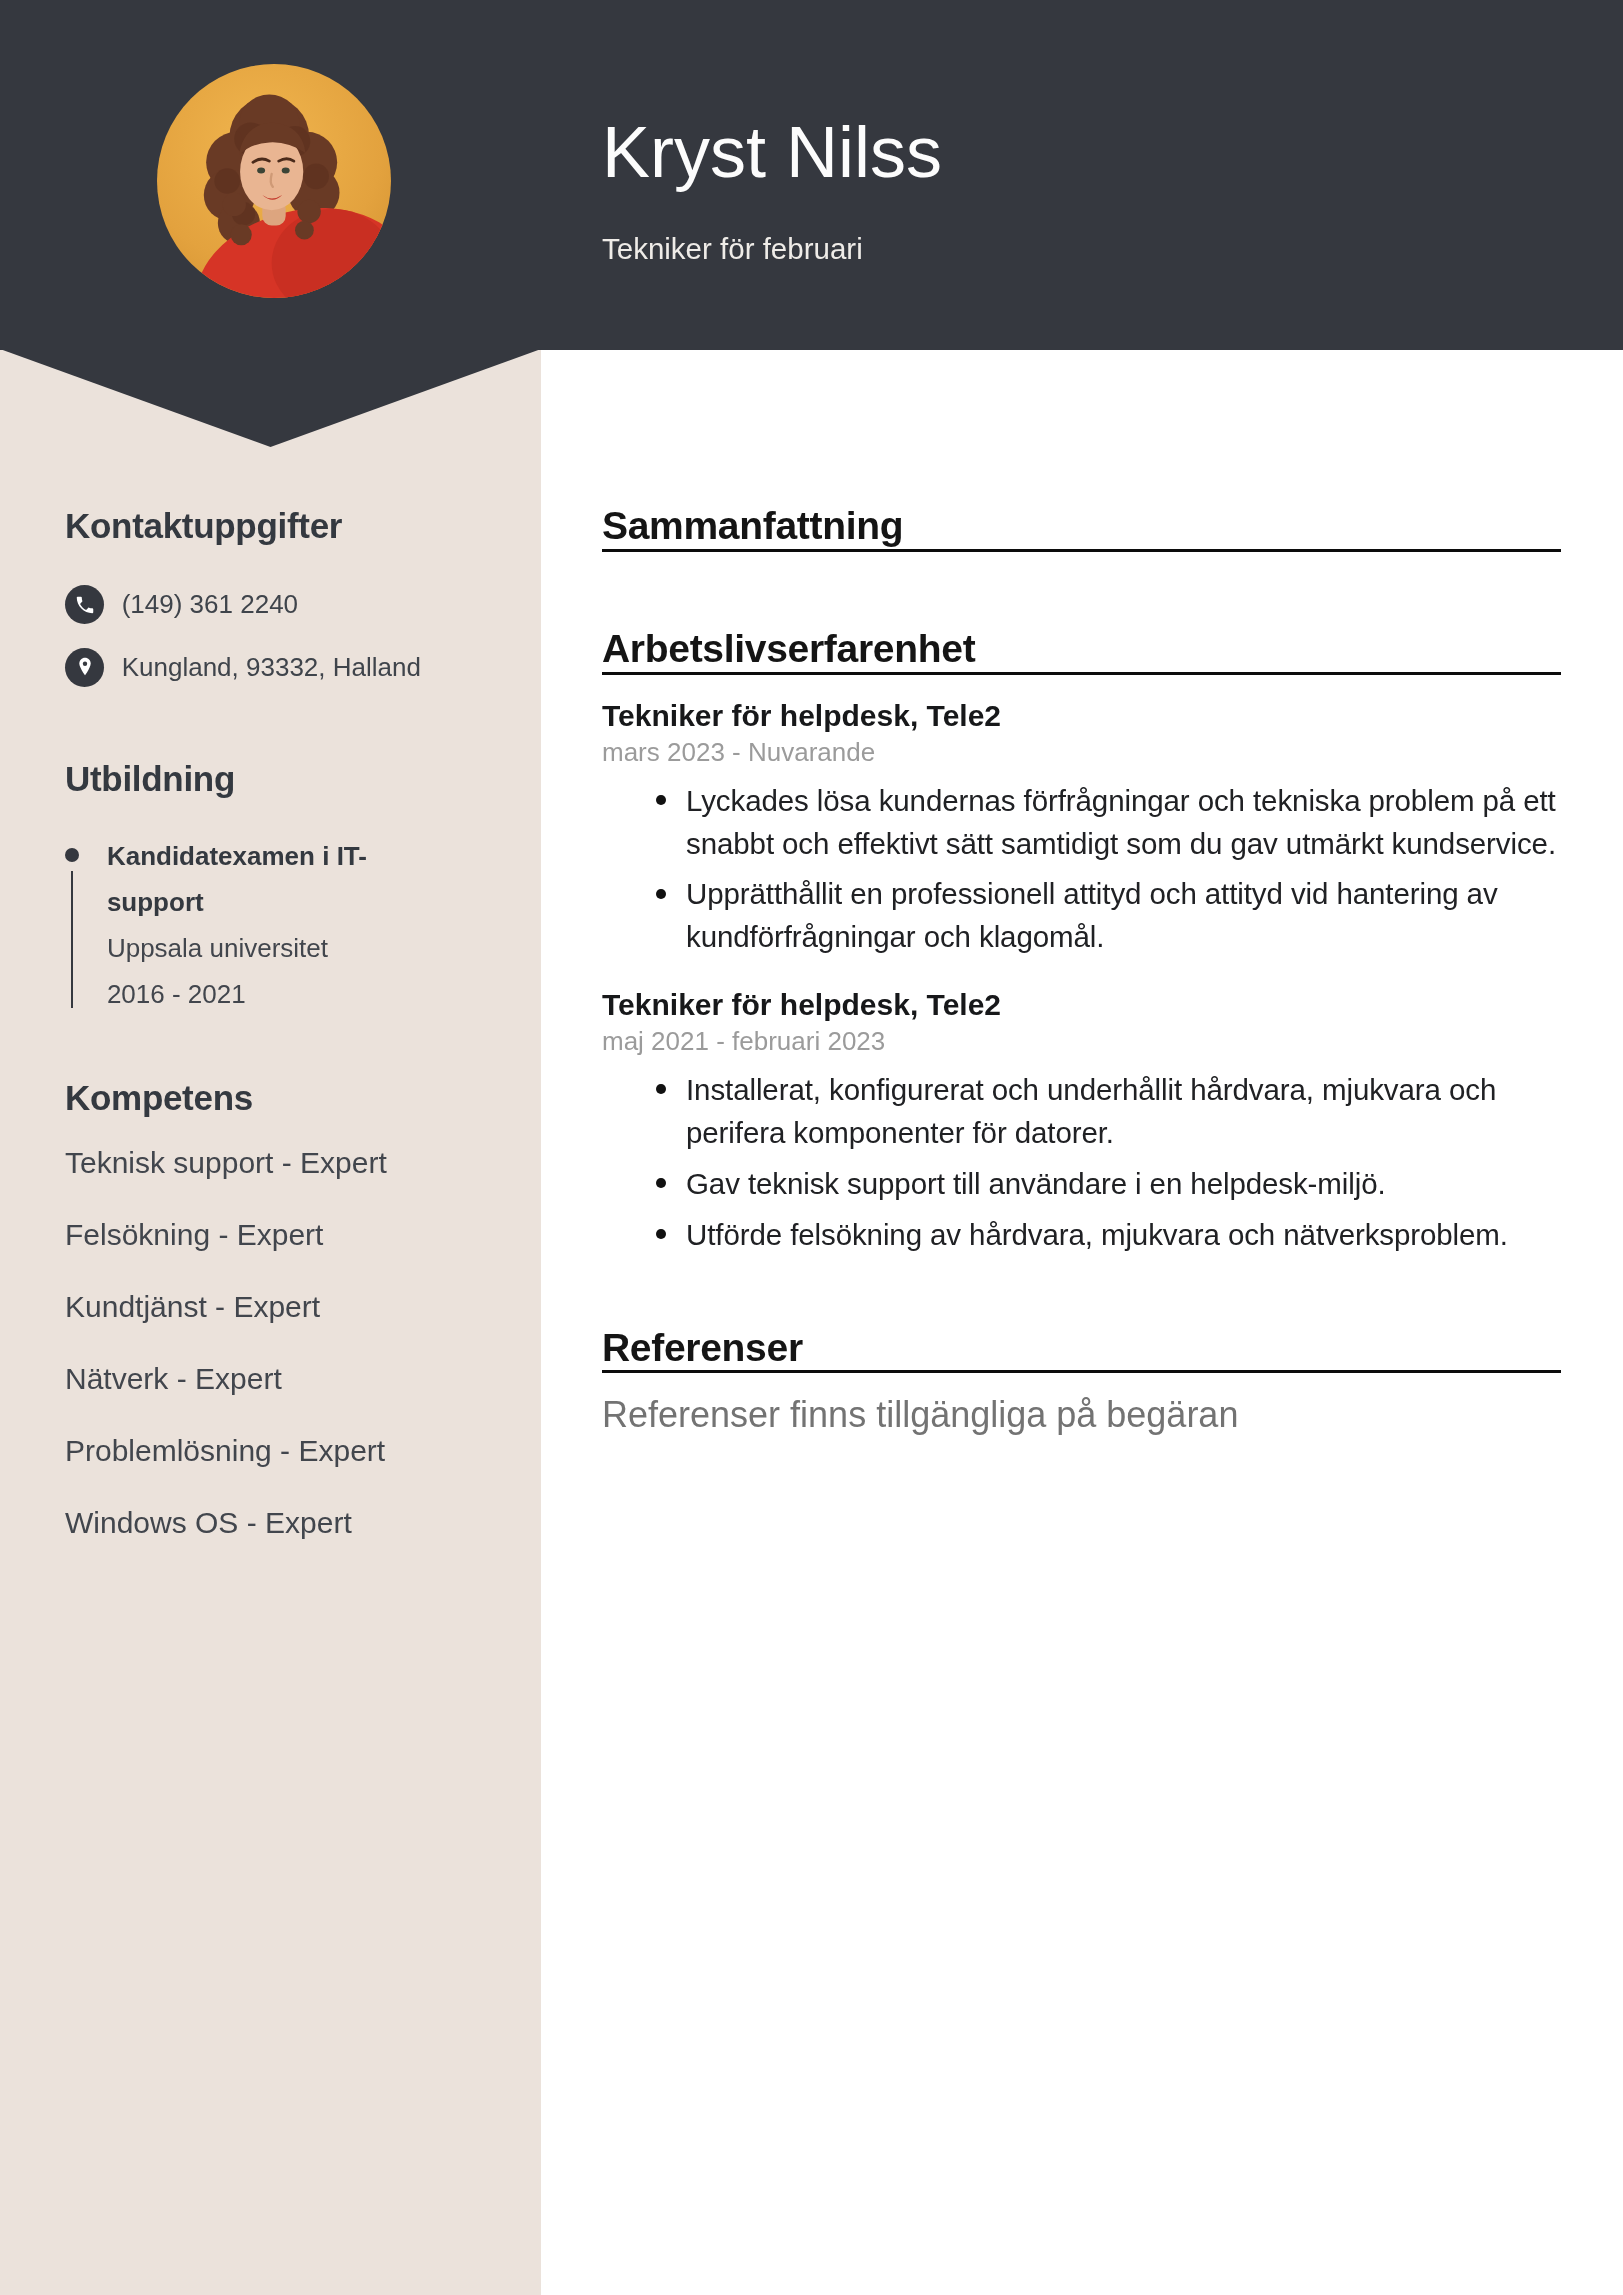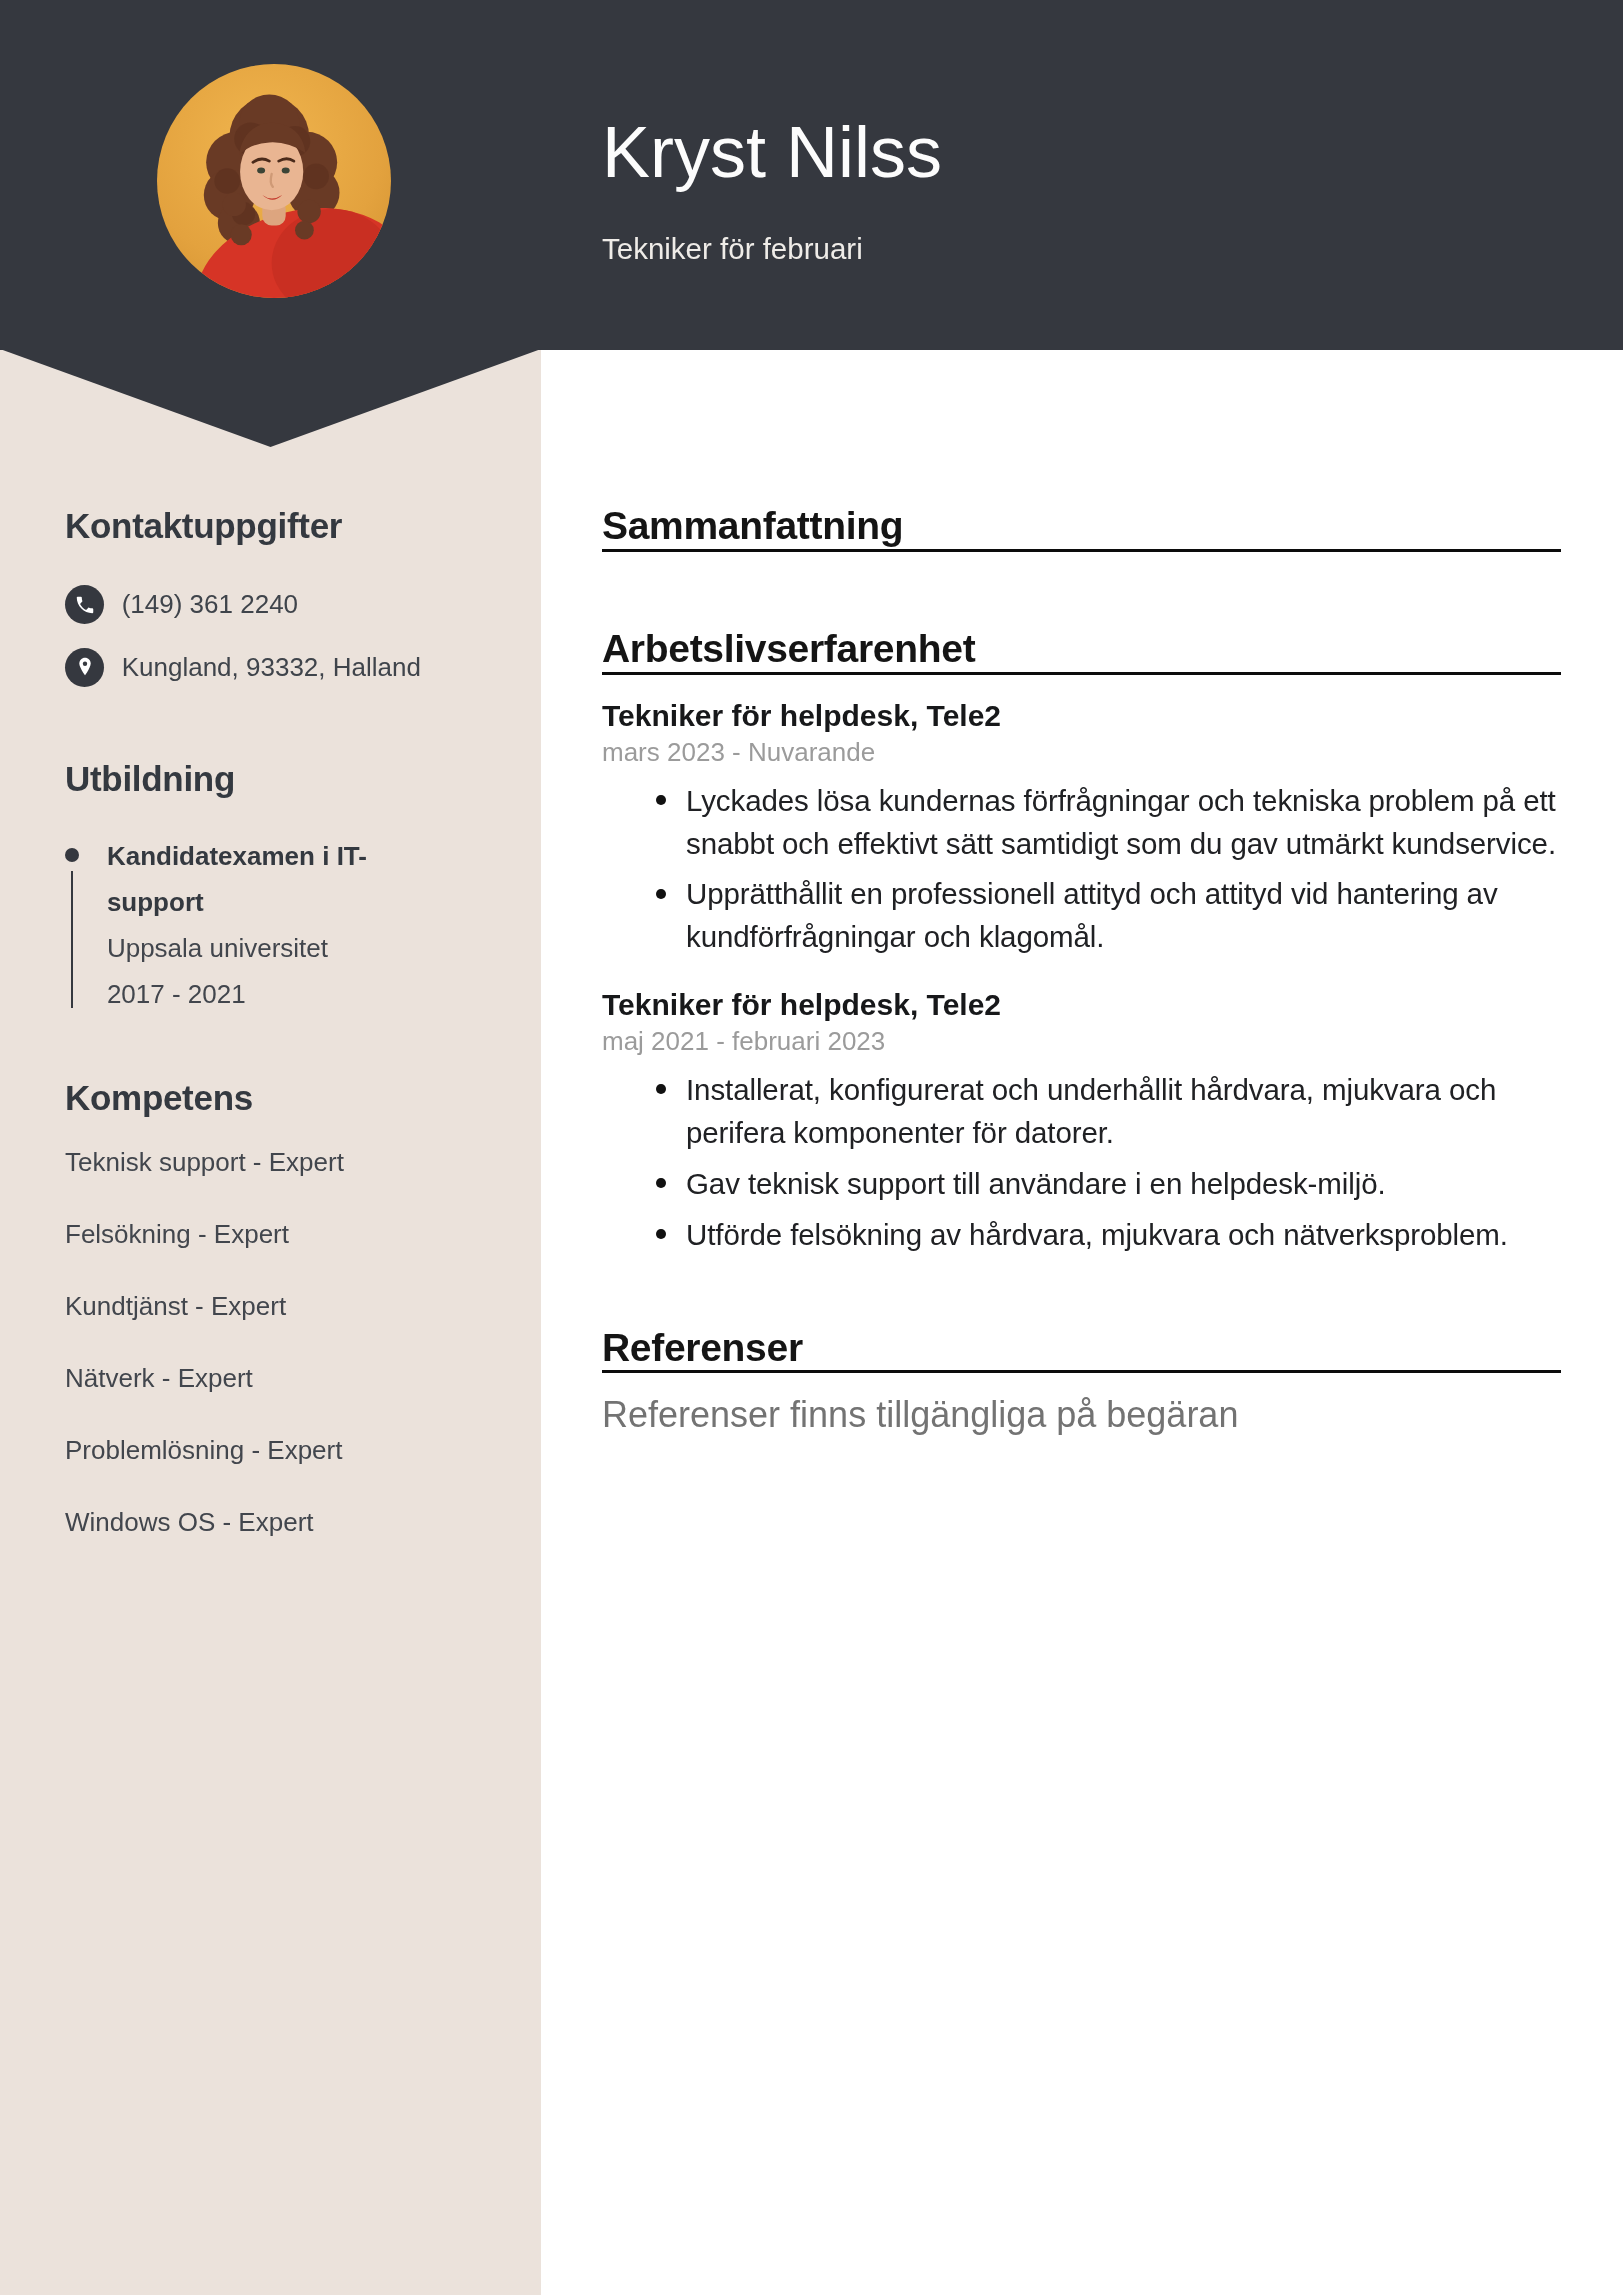--- a/index.html
+++ b/index.html
@@ -58,21 +58,21 @@
   .edu-item{display:flex;margin-top:34px;}
   .timeline{width:14.4px;display:flex;flex-direction:column;align-items:center;}
   .timeline-dot{width:14.4px;height:14.4px;border-radius:50%;background:#35383f;margin-top:14.4px;}
   .timeline-line{width:2.6px;flex:1 1 auto;background:#35383f;margin-top:9.2px;margin-bottom:9.2px;}
   .edu-text{margin-left:27.5px;width:308px;font-size:26px;line-height:46px;}
   .edu-degree{font-weight:700;color:#343940;margin:0;}
   .edu-school{margin:0;color:#42464d;}
   .edu-years{margin:0;color:#42464d;}
   .heading-kompetens{margin-top:60px;}
   .skill-list{margin:29px 0 0 0;padding:0;list-style:none;}
-  .skill-item{font-size:26px;line-height:31px;margin-bottom:41px;color:#42464d;}
+  .skill-item{font-size:30px;line-height:31px;margin-bottom:41px;color:#42464d;}
   
   .main-content{position:absolute;left:602px;top:504px;width:959px;color:#1e1f21;}
   .main-heading{
     font-size:39px;font-weight:700;color:#151515;line-height:1.15;
     margin:0;border-bottom:3.3px solid #0c0c0c;letter-spacing:-0.3px;
   }
   .summary-text{
     margin:26px 0 0 0;font-size:29.5px;line-height:43px;color:#1e1f21;letter-spacing:-0.1px;
   }
   .heading-experience{margin-top:75px;}
@@ -190,21 +190,21 @@
     <h2 class="side-heading heading-utbildning">Utbildning</h2>
 
     <div class="edu-item">
       <div class="timeline">
         <div class="timeline-dot"></div>
         <div class="timeline-line"></div>
       </div>
       <div class="edu-text">
         <p class="edu-degree">Kandidatexamen i IT-support</p>
         <p class="edu-school">Uppsala universitet</p>
-        <p class="edu-years">2017 - 2021</p>
+        <p class="edu-years">2016 - 2021</p>
       </div>
     </div>
 
     <h2 class="side-heading heading-kompetens">Kompetens</h2>
 
     <ul class="skill-list">
       <li class="skill-item">Teknisk support - Expert</li>
       <li class="skill-item">Felsökning - Expert</li>
       <li class="skill-item">Kundtjänst - Expert</li>
       <li class="skill-item">Nätverk - Expert</li>

